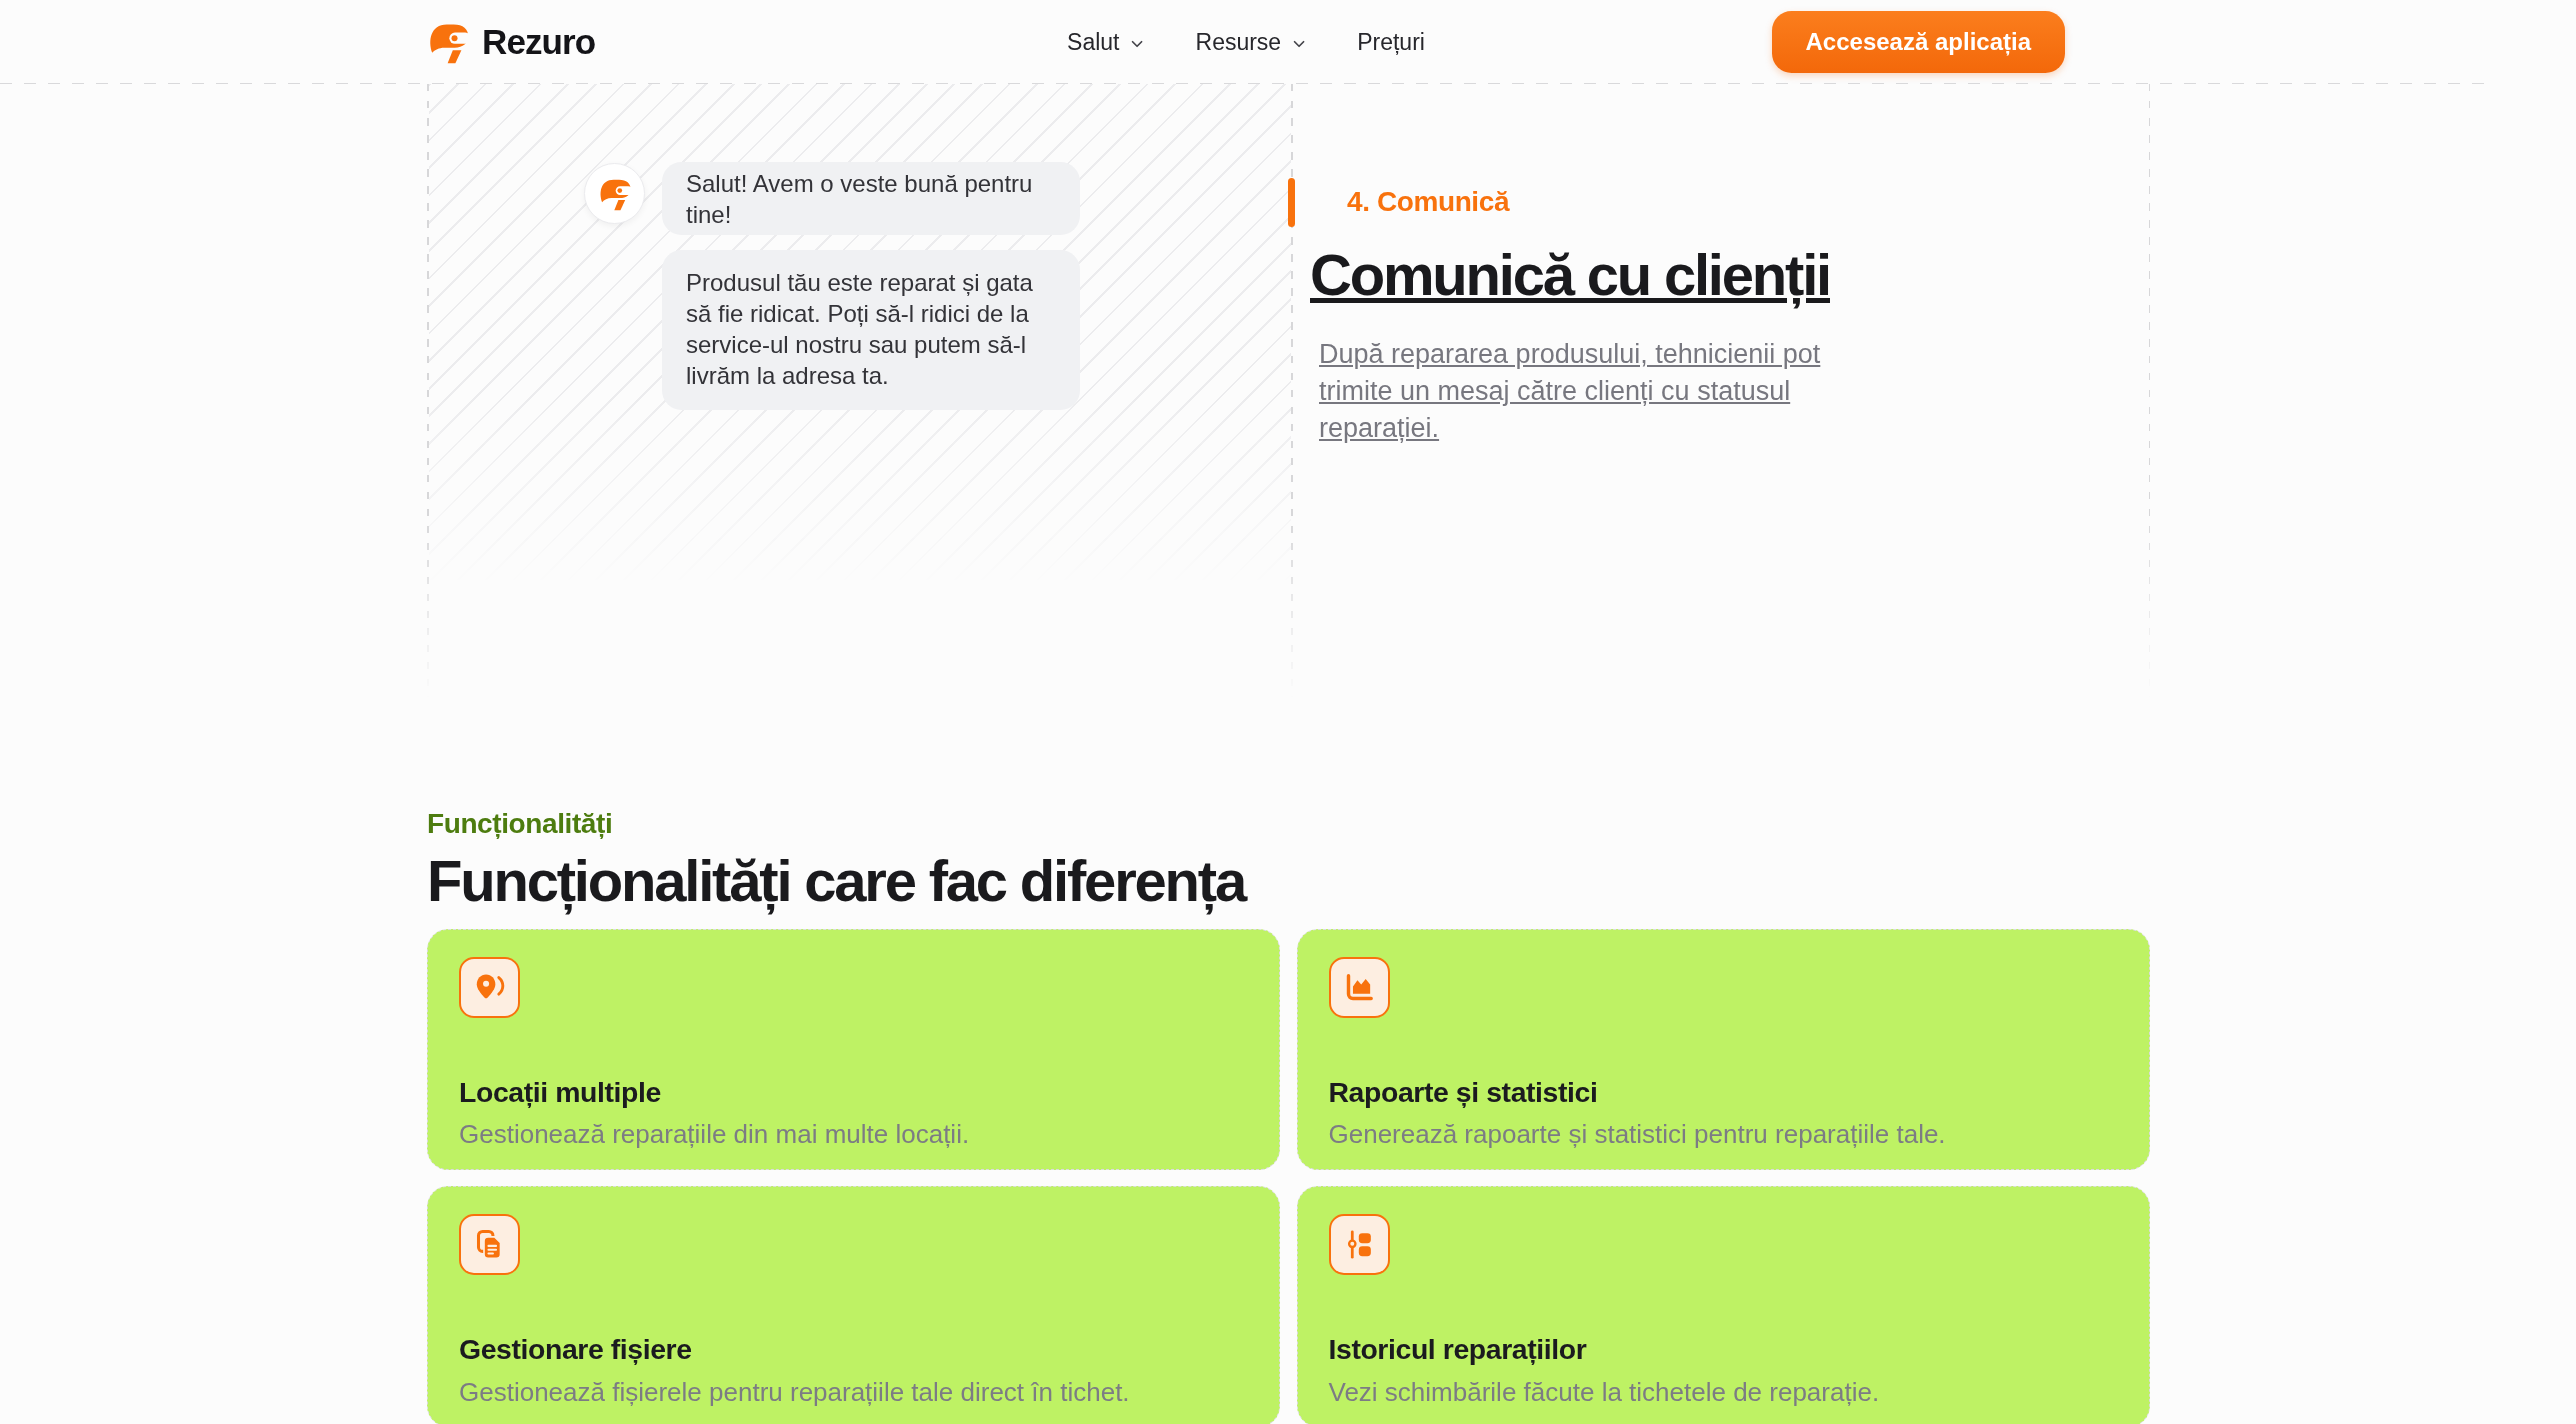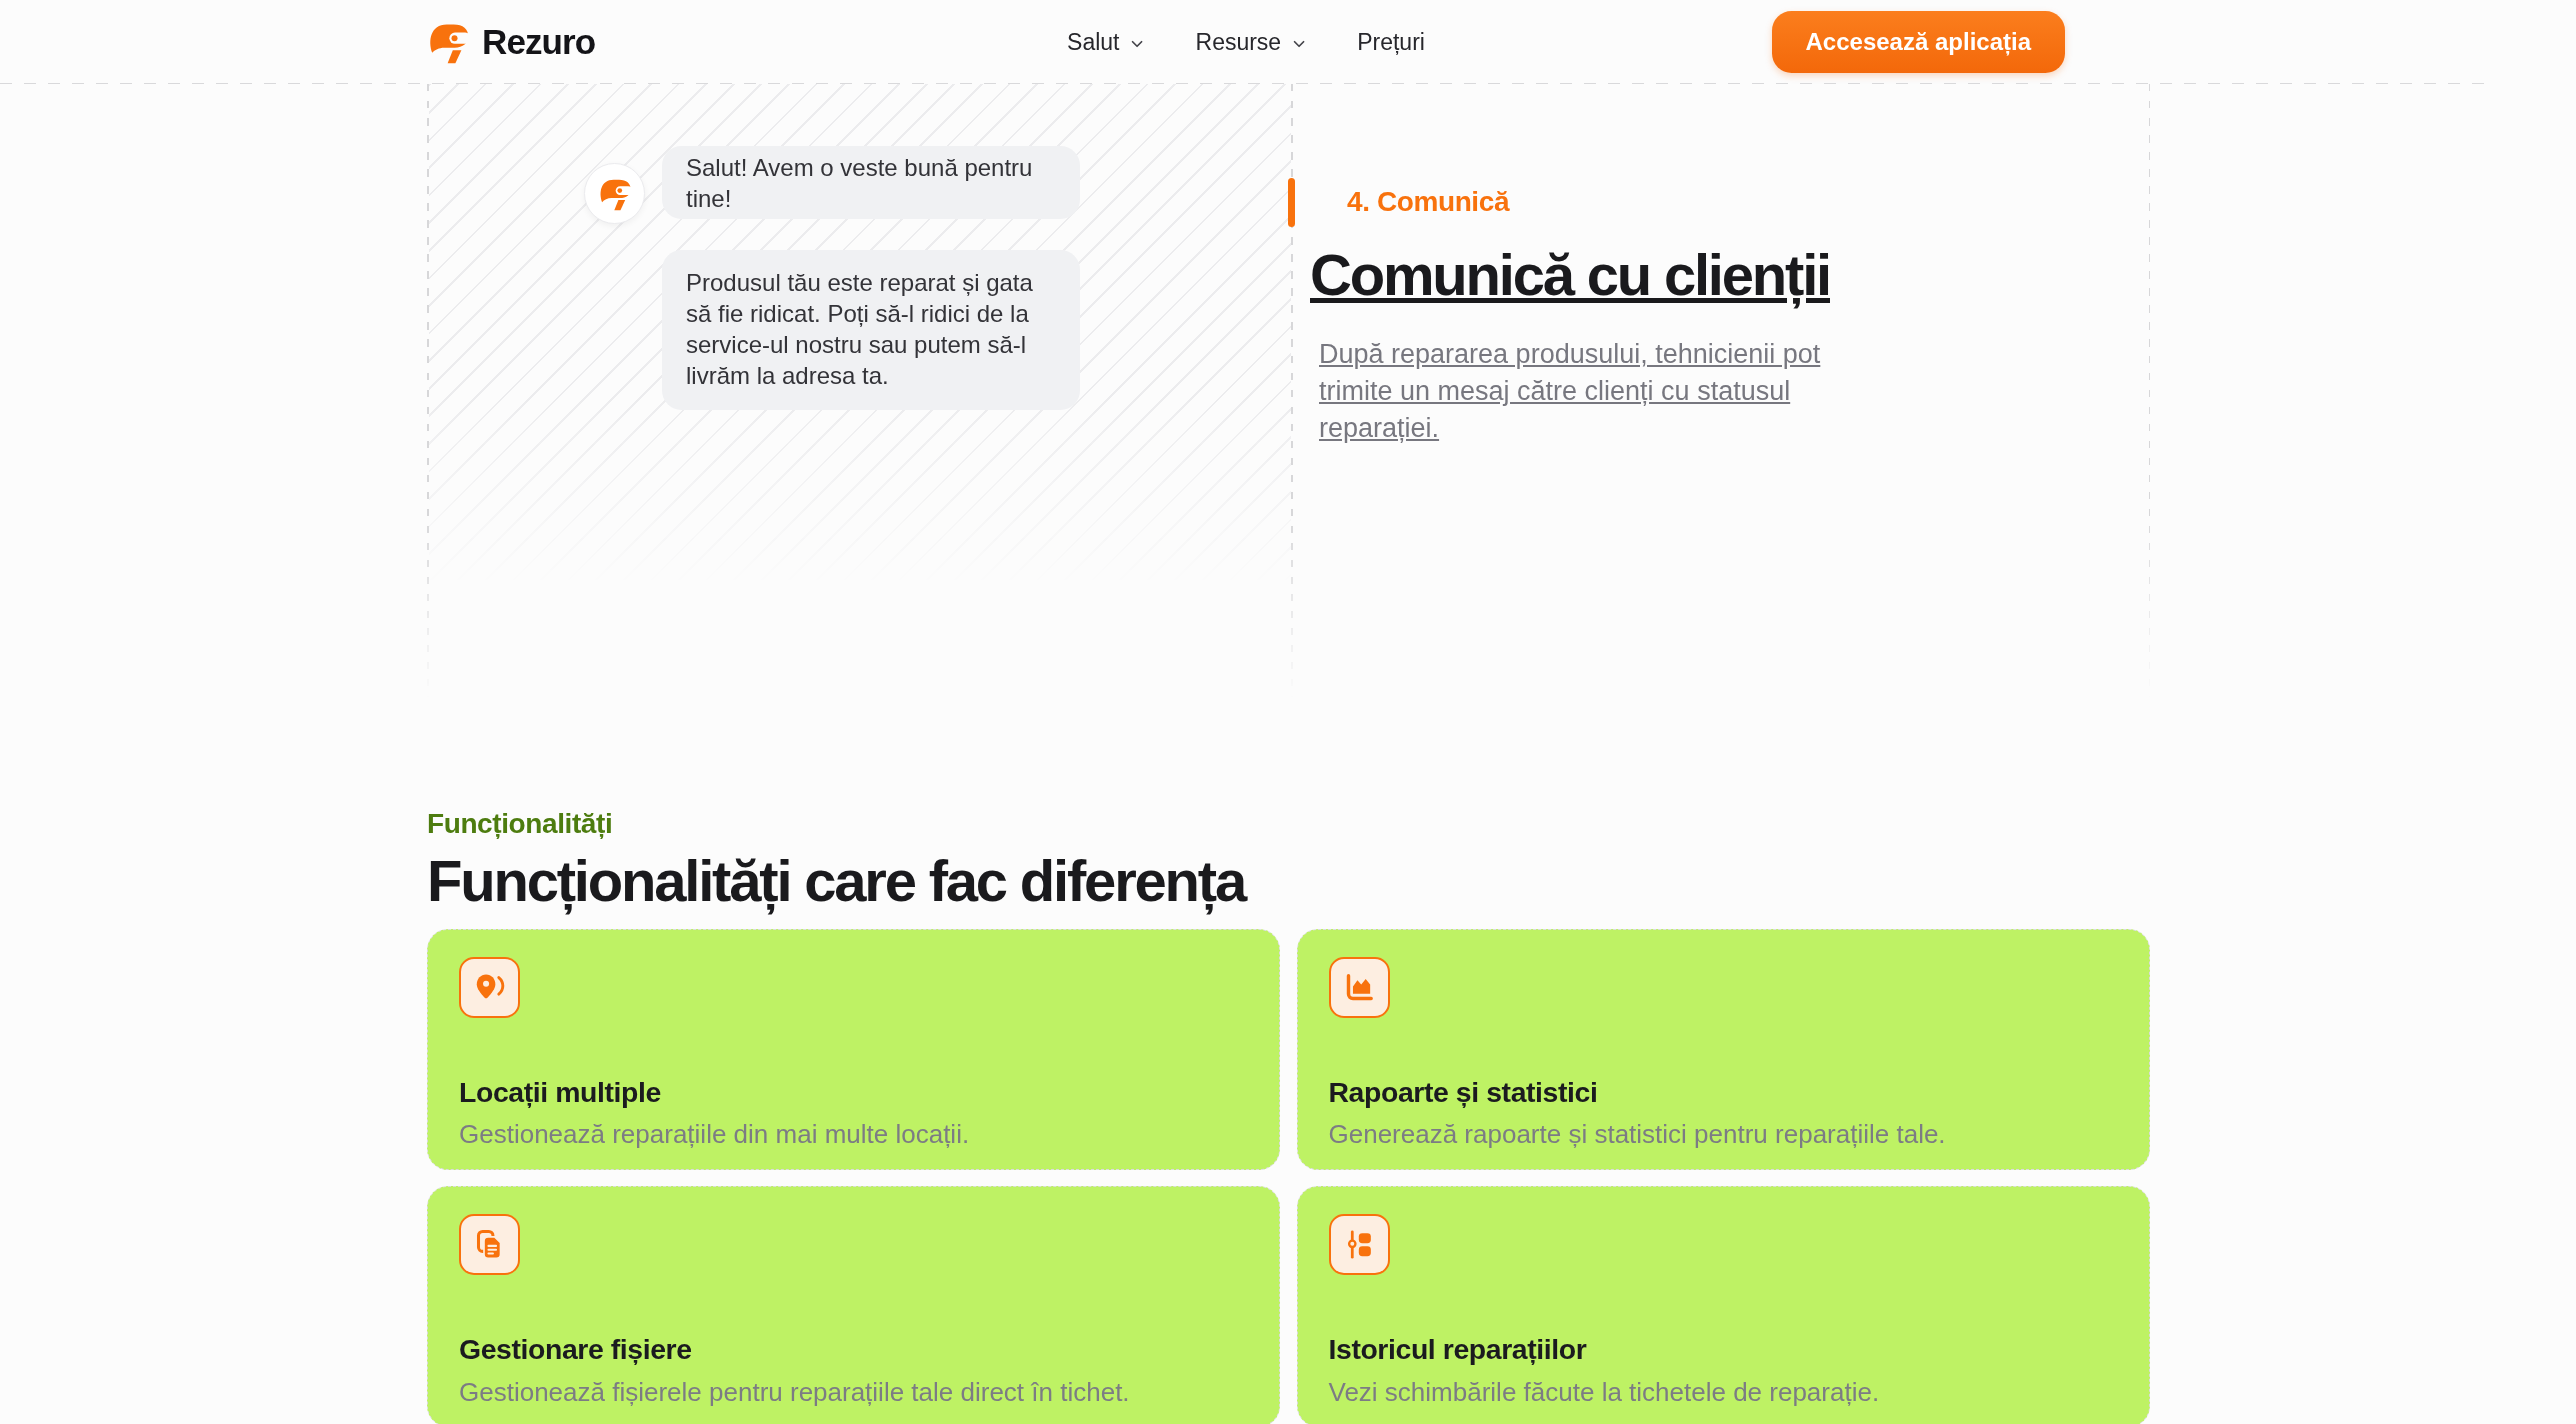--- a/index.html
+++ b/index.html
@@ -32,21 +32,21 @@
   .hatch{position:absolute;left:1.5px;top:0;width:862px;height:506px;
       background:repeating-linear-gradient(135deg,#ececee 0 1.9px,transparent 1.9px 19.5px);
       -webkit-mask-image:linear-gradient(180deg,#000 62%,transparent 99%);
       mask-image:linear-gradient(180deg,#000 62%,transparent 99%);}
   .avatar{position:absolute;left:157px;top:79px;width:61px;height:61px;border-radius:50%;
       background:#fff;border:1.5px solid #ebebee;box-sizing:border-box;
       display:flex;align-items:center;justify-content:center;box-shadow:0 2.2px 6px rgba(0,0,0,.05);}
   .avatar svg{width:34px;height:34px;}
   .bubble{position:absolute;left:235px;width:418px;background:#f0f1f3;border-radius:19.5px;
       color:#333338;font-size:24px;line-height:31px;box-sizing:border-box;}
-  .bubble.b1{top:62px;height:73px;display:flex;align-items:center;padding:0 24px;}
+  .bubble.b1{top:78px;height:73px;display:flex;align-items:center;padding:0 24px;}
   .bubble.b2{top:166px;padding:16.5px 25.4px 19.5px 24px;}
 
   .step-bar{position:absolute;left:861px;top:94px;width:6.7px;height:49px;border-radius:6px;background:#f8720d;}
   .step-label{position:absolute;left:920px;top:102px;font-size:28px;font-weight:700;color:#f8720d;letter-spacing:-0.4px;}
   .hero-title{position:absolute;left:871px;top:145px;font-size:58px;font-weight:700;color:#1a1a1d;letter-spacing:-2.2px;}
   .hero-desc{position:absolute;left:876px;top:236px;width:554px;font-size:27px;line-height:37px;color:#77777f;}
 
   
   .features{position:absolute;left:427px;top:807px;width:1723px;}
   .feat-label{font-size:28px;font-weight:700;color:#4d7c0f;line-height:33px;letter-spacing:-0.4px;}

